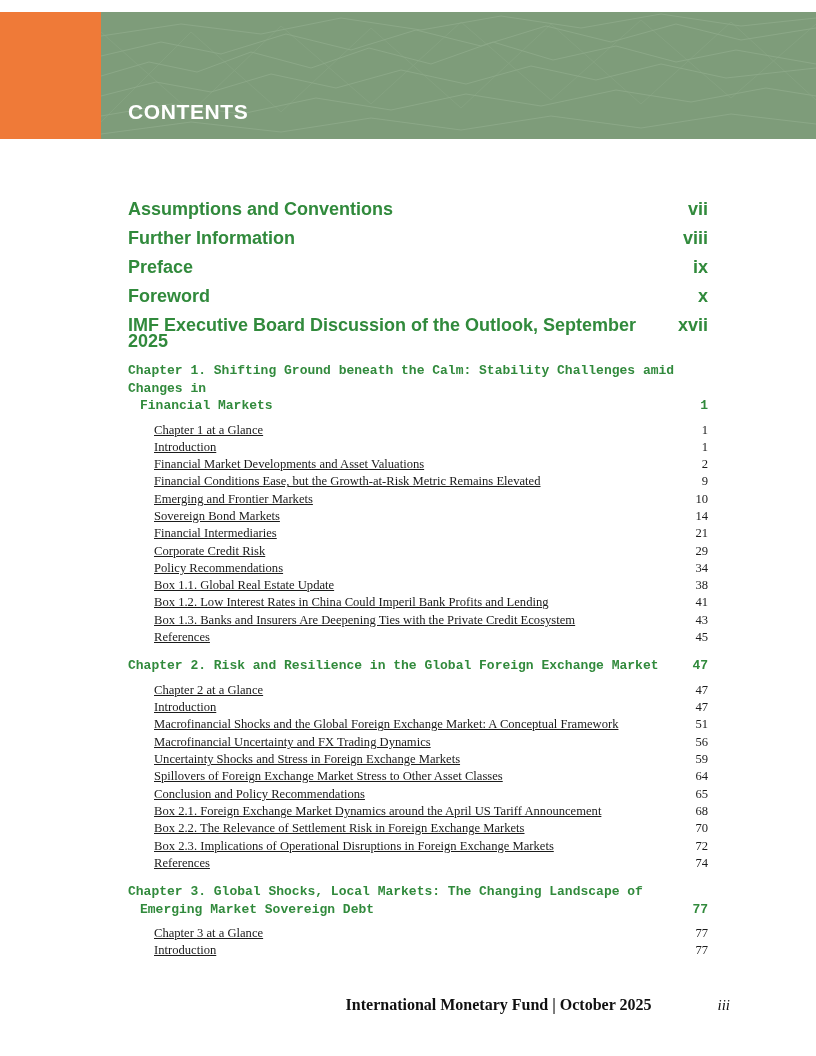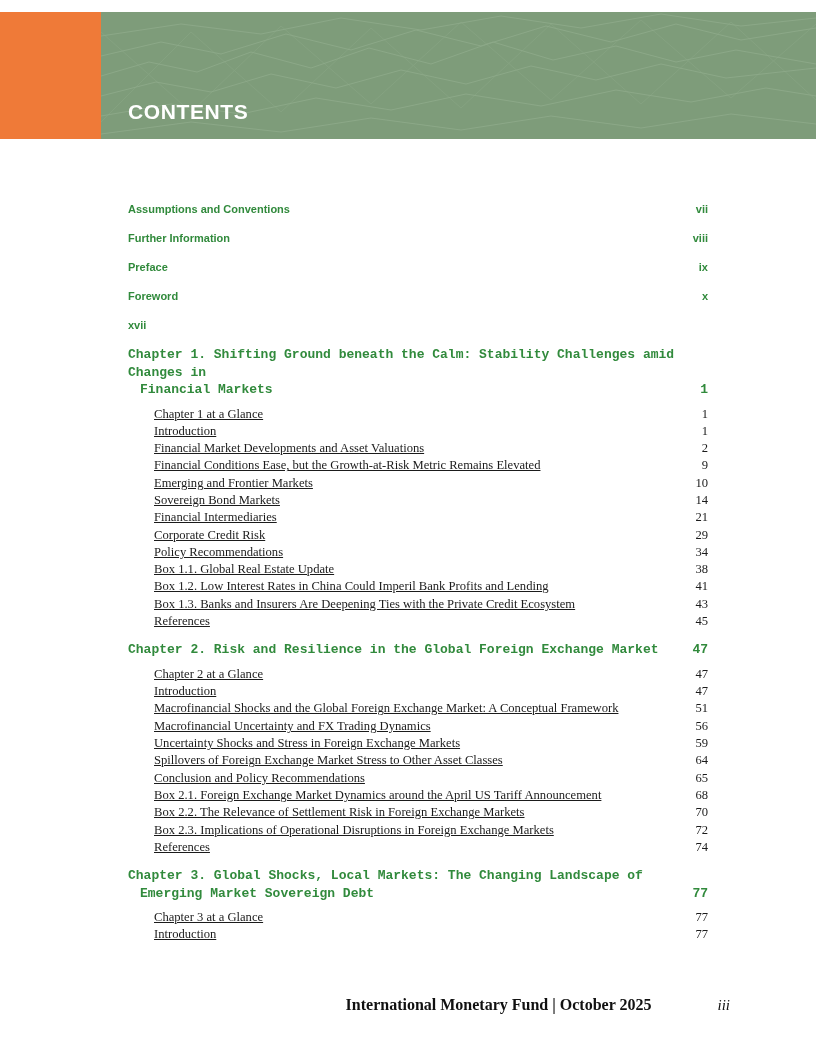--- a/index.html
+++ b/index.html
@@ -19,21 +19,21 @@
     font-family:"Liberation Sans", sans-serif; font-weight:bold;
     font-size:21px; letter-spacing:0.6px; color:#ffffff;
   }
 
   
   .toc { position:absolute; left:128px; top:201px; width:580px; }
 
   .fm-row {
     display:flex; justify-content:space-between; align-items:baseline;
     font-family:"Liberation Sans", sans-serif; font-weight:bold;
-    font-size:11px; line-height:16px; color:#318a3c;
+    font-size:18px; line-height:16px; color:#318a3c;
     margin-bottom:13px;
   }
 
   .ch-block { margin-top:11px; }
   .ch-head { margin-bottom:7px; }
   .ch-line {
     font-family:Liberation Mono, monospace; font-weight:bold;
     font-size:13px; line-height:17.5px; color:#318a3c;
   }
   .ch-row { display:flex; justify-content:space-between; align-items:flex-end; }
@@ -96,20 +96,21 @@
     </div>
     <div class="fm-row">
       <span>Preface</span>
       <span>ix</span>
     </div>
     <div class="fm-row">
       <span>Foreword</span>
       <span>x</span>
     </div>
     <div class="fm-row">
+      <span>IMF Executive Board Discussion of the Outlook, September 2025</span>
       <span>xvii</span>
     </div>
 
     <div class="ch-block">
       <div class="ch-head">
         <div class="ch-line">Chapter 1. Shifting Ground beneath the Calm: Stability Challenges amid Changes in</div>
         <div class="ch-line ch-row">
           <span class="ch-indent">Financial Markets</span>
           <span>1</span>
         </div>

